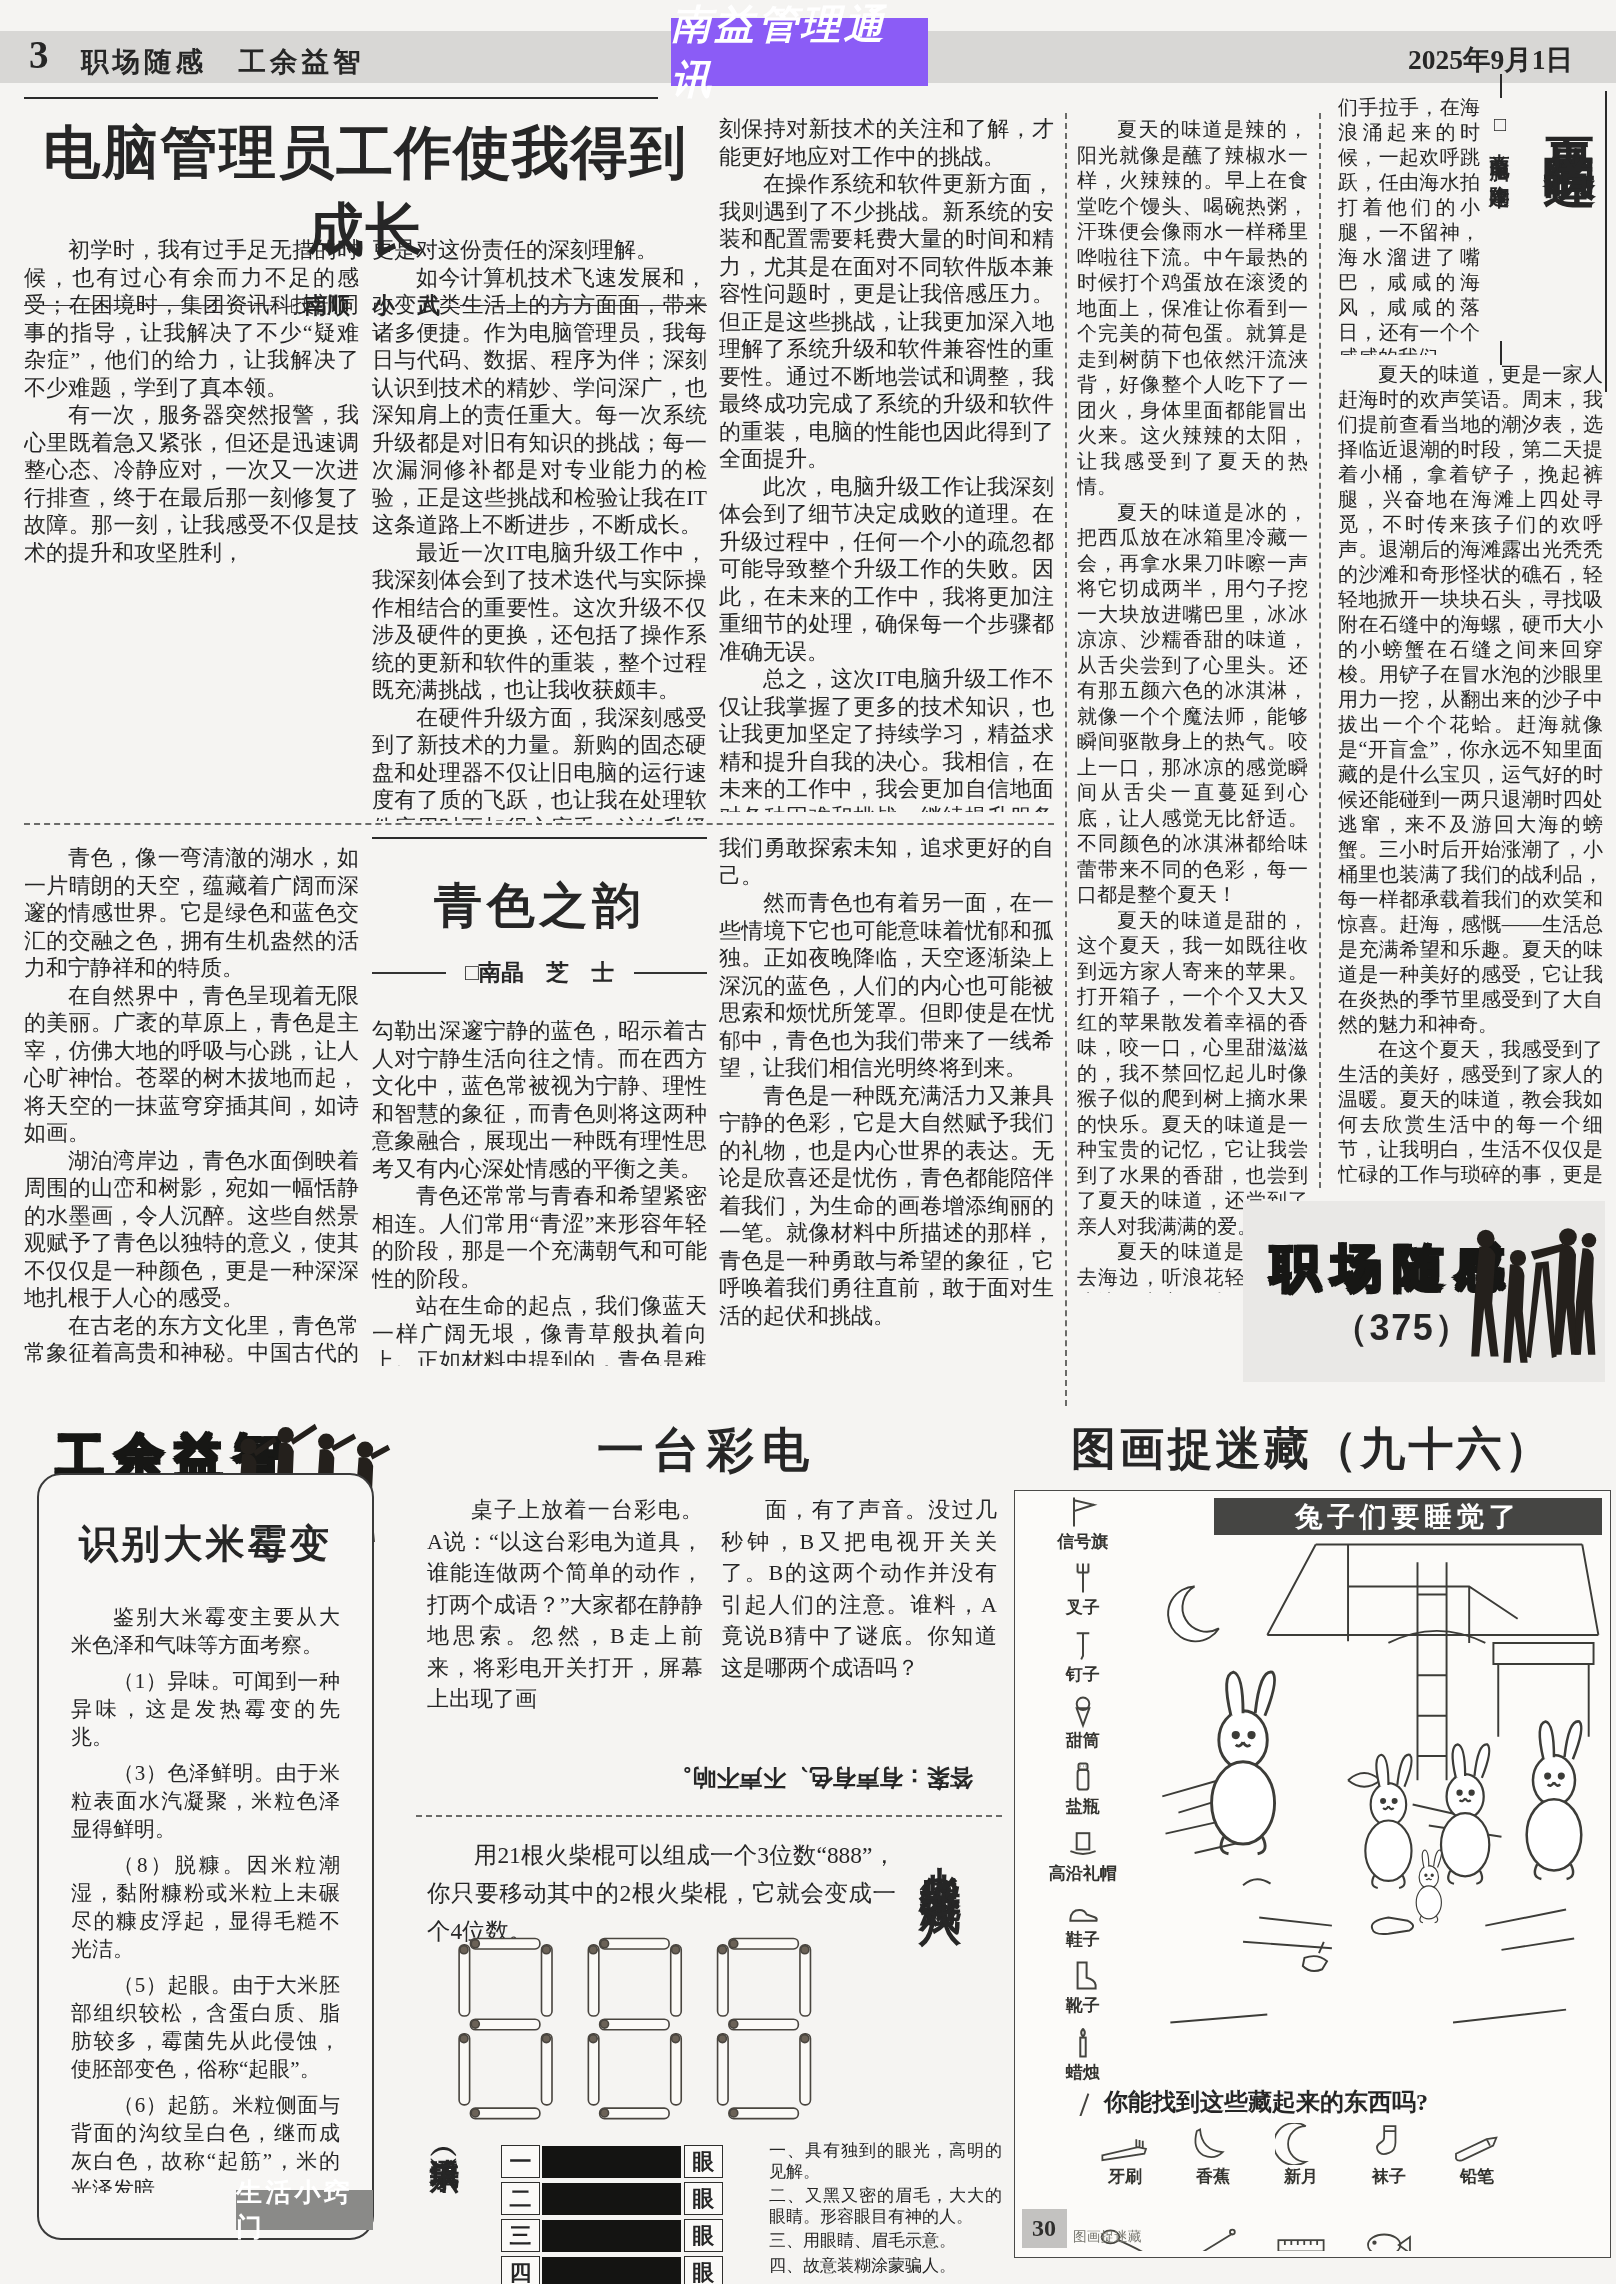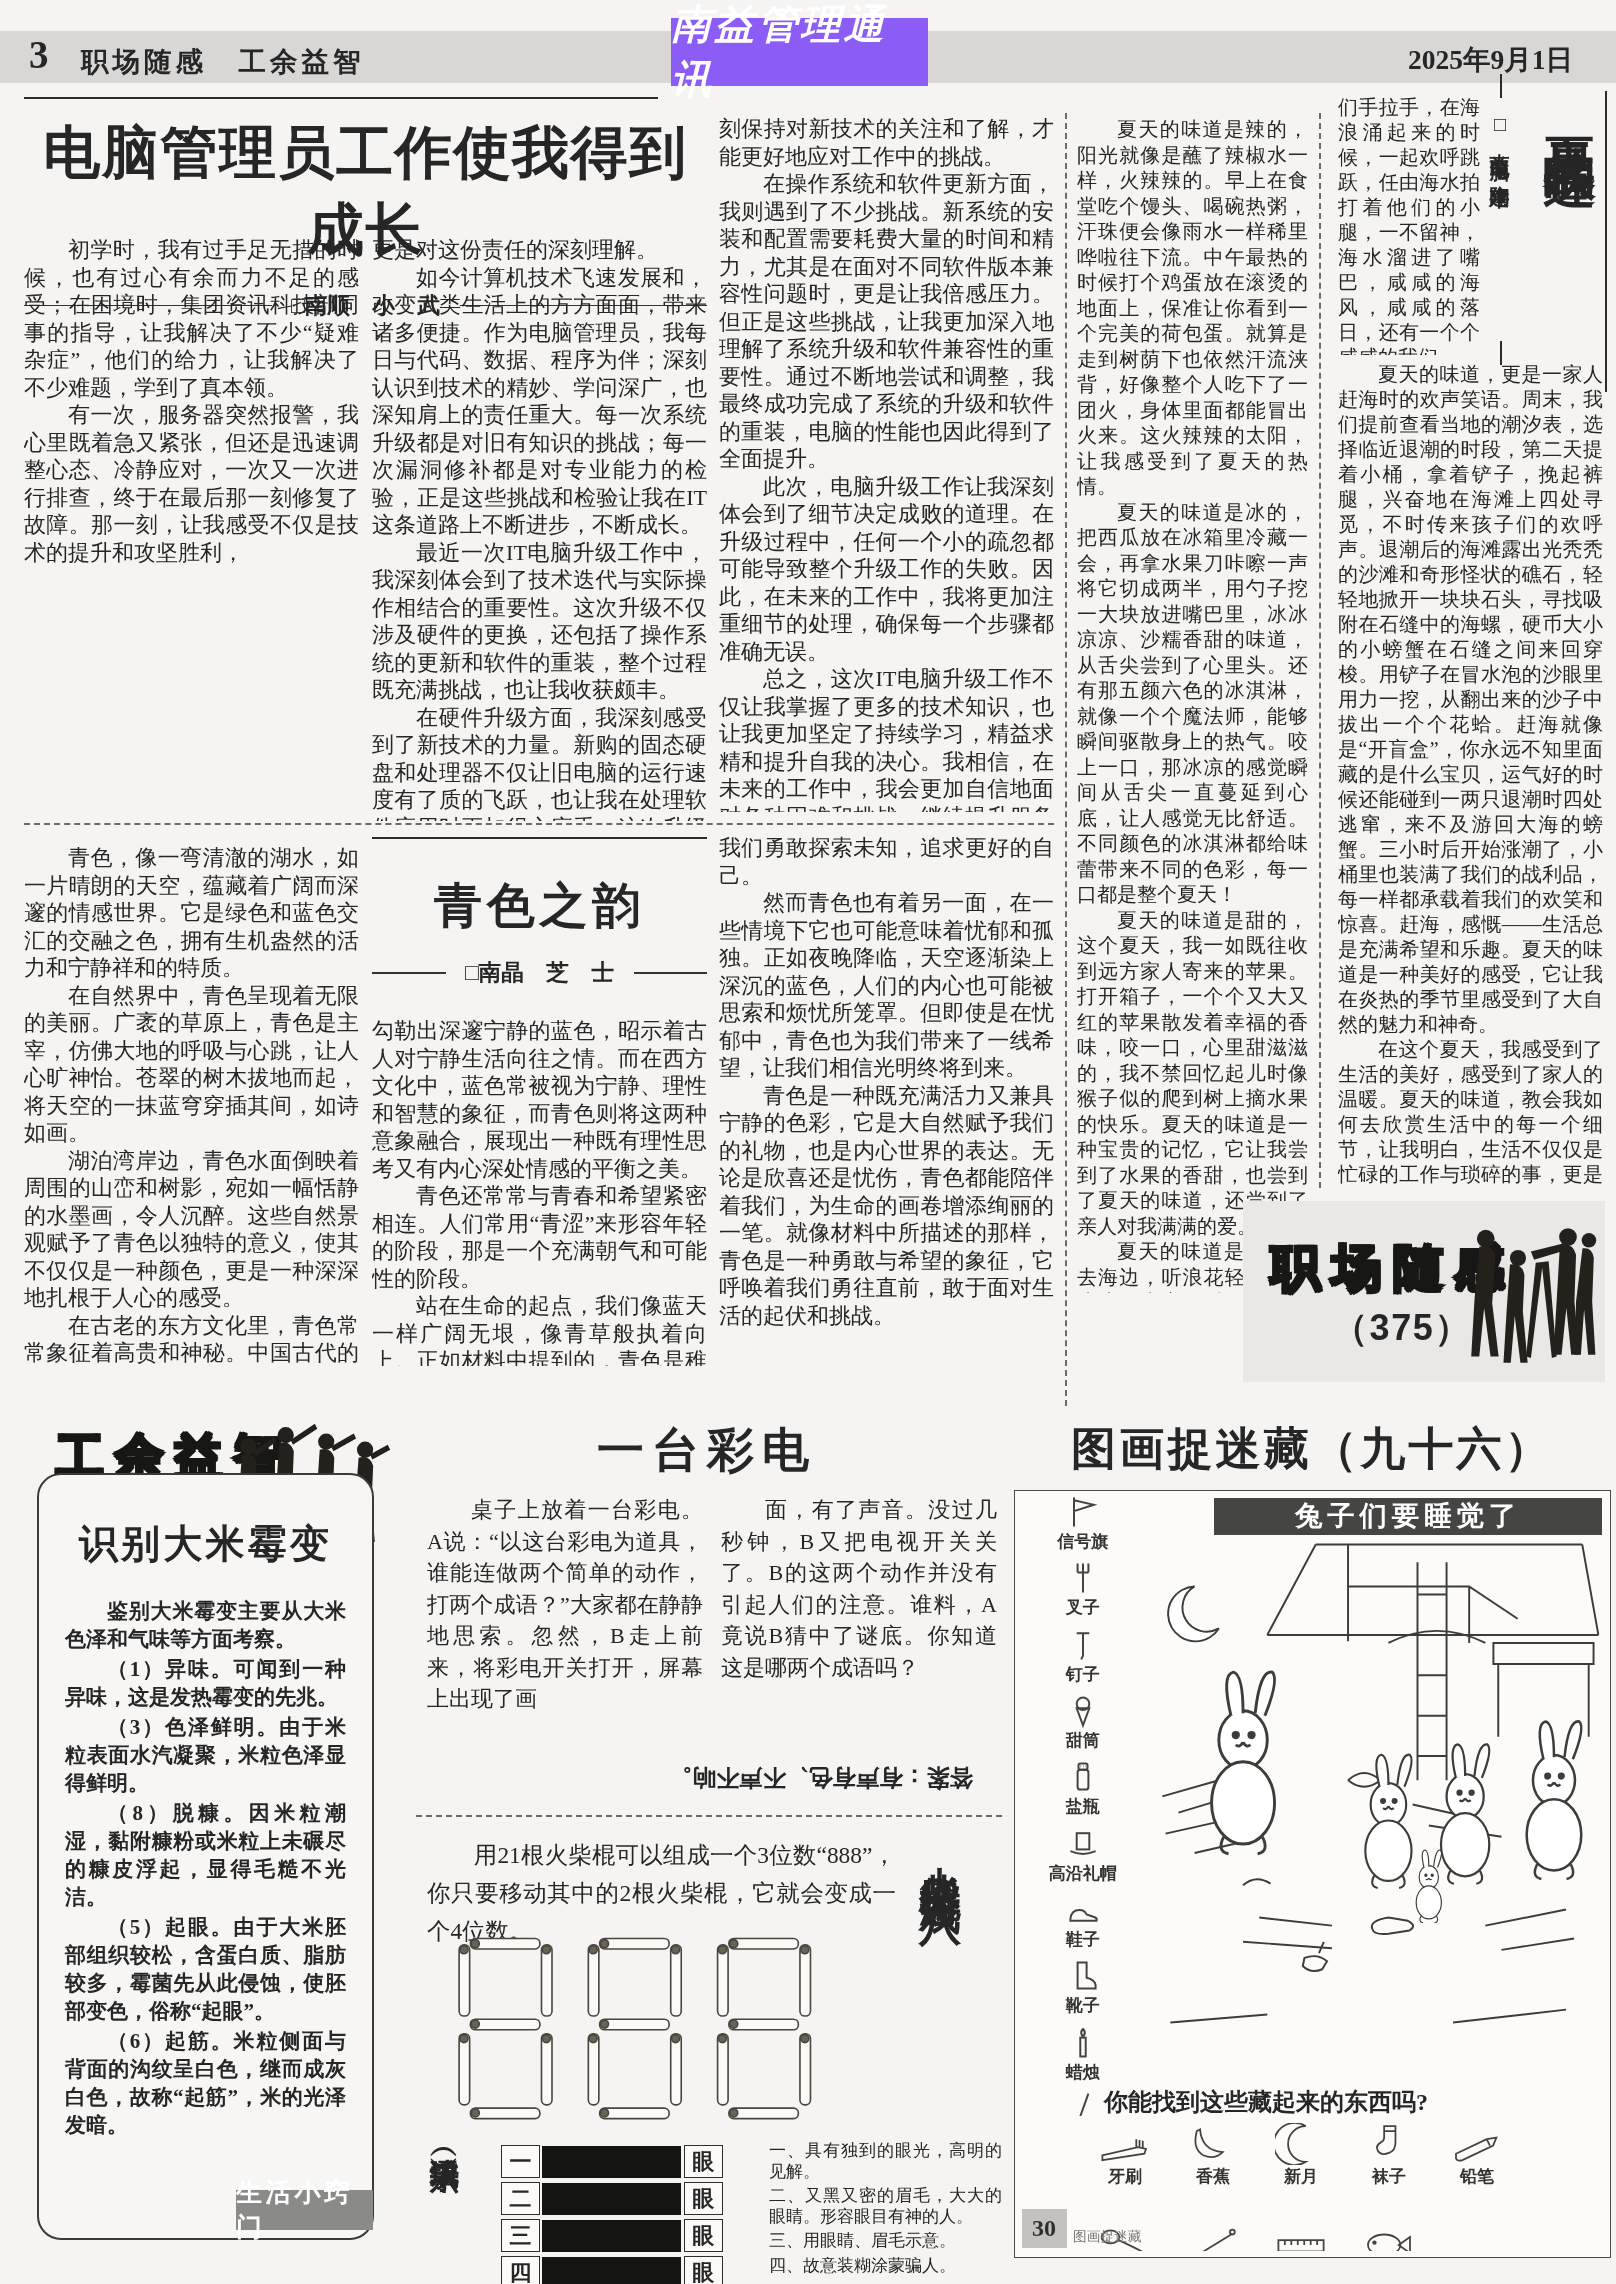--- a/index.html
+++ b/index.html
@@ -28,38 +28,38 @@
   .dashv{border-left:2.4px dashed #6a6a68;}
   .dashh{border-top:2.4px dashed #6a6a68;}
   
   .badgebox{background:#e9e8e6;}
   .outline-txt{color:#fff;font-weight:900;-webkit-text-stroke:2.8px #171715;
                text-shadow:1.6px 1.6px 0 #171715,-1.6px -1.6px 0 #171715,1.6px -1.6px 0 #171715,-1.6px 1.6px 0 #171715;
                letter-spacing:11.3px;}
   
   .ricebox{border:2.4px solid #3a3a3a;border-radius:24px;background:#f7f6f4;}
   .ricetxt{font-size:21px;line-height:28px;text-align:justify;}
-  .ricetxt p{margin:2px;text-indent:2em;font-weight:bold;}
+  .ricetxt p{margin:8px;text-indent:2em;}
   .tip{background:#8a8a88;color:#fff;font-weight:bold;font-size:26px;display:flex;
        align-items:center;justify-content:center;letter-spacing:3.2px;}
   
   .tvtxt{font-size:22px;line-height:31.5px;text-align:justify;}
   .tvtxt p{margin:0;text-indent:2em;}
   .flip{transform:rotate(180deg);font-size:23.4px;font-weight:bold;}
   
   .idrow{display:flex;align-items:center;gap:2.4px;margin-bottom:4px;}
   .idrow .cell{width:37px;height:31px;border:1.6px solid #2e2e2c;background:#fbfaf8;display:flex;
                align-items:center;justify-content:center;font-size:22px;font-weight:bold;}
   .idrow .black{width:139px;height:32px;background:#141412;}
   .clues{font-size:17px;line-height:21px;}
   .clues p{margin:0 0 3.2px 0;text-align:justify;}
   
   .panel{border:1.6px solid #4a4a48;background:#fcfbf9;}
   .pband{background:#454543;color:#fff;font-weight:bold;font-size:27.5px;display:flex;
-         align-items:center;justify-content:center;letter-spacing:4.8px;}
+         align-items:flex-end;justify-content:center;letter-spacing:4.8px;}
   .side-item{display:flex;flex-direction:column;align-items:center;margin-bottom:7.3px;}
   .side-item .ic{width:36px;height:36px;stroke:#44443f;fill:none;stroke-width:2.2;}
   .side-label{font-size:17px;color:#33332f;font-weight:bold;}
   .bitems{display:flex;flex-wrap:wrap;align-items:flex-end;column-gap:27.5px;row-gap:4.8px;}
   .bitem{display:flex;flex-direction:column;align-items:center;}
   .bitem .ic{width:52px;height:42px;stroke:#44443f;fill:none;stroke-width:2.2;}
   .pageno{background:#c3c2c0;color:#2e2e2c;font-weight:bold;font-size:24px;display:flex;
           align-items:center;justify-content:center;}
   .silsvg path,.silsvg circle,.silsvg rect{fill:#24201c;}
 </style>

